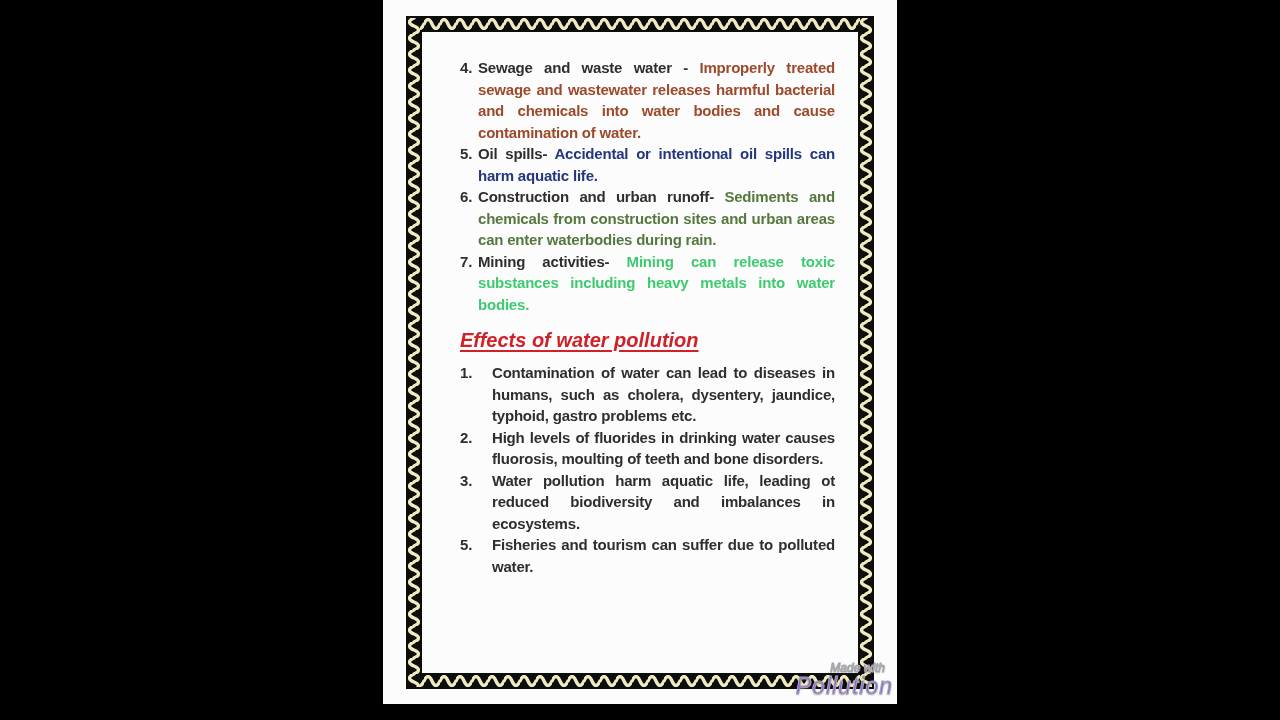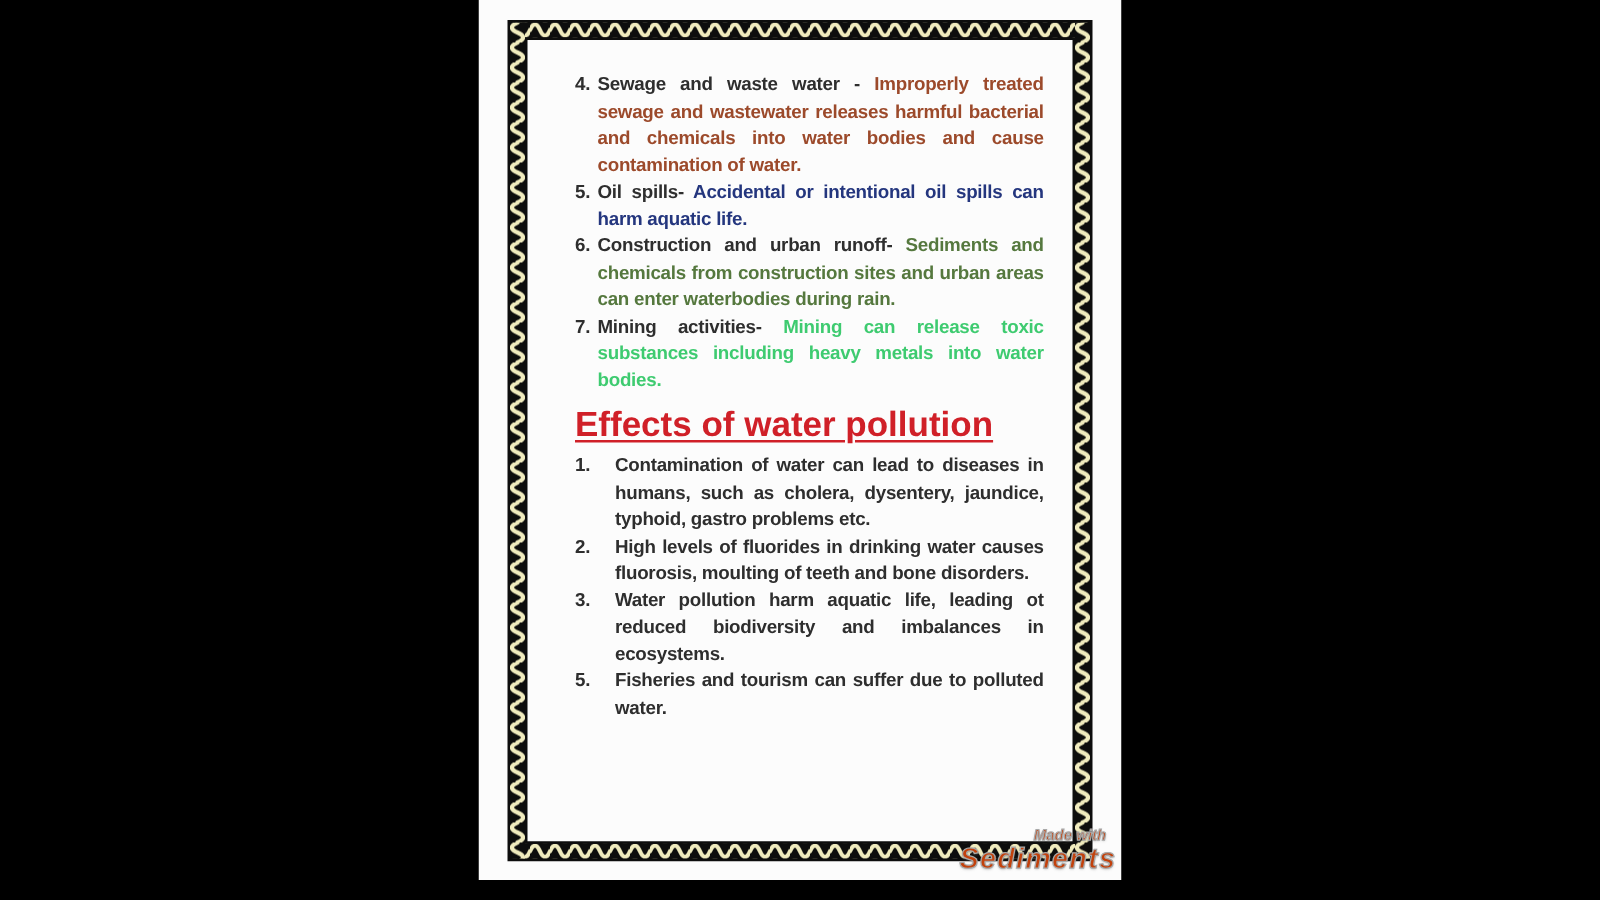--- a/index.html
+++ b/index.html
@@ -70,39 +70,40 @@
     text-align: justify;
     text-align-last: left;
   }
   .cause  { padding-left: 18px; text-indent: -18px; }
   .effect { padding-left: 32px; text-indent: -32px; }
   .num        { display: inline-block; text-indent: 0; }
   .cause .num  { width: 18px; }
   .effect .num { width: 32px; }
 
   .effects-heading {
-    font-size: 28px;
+    font-size: 20px;
     line-height: 24px;
     margin: 13px 0 10px 0;
     font-weight: bold;
     text-decoration: underline;
     text-decoration-thickness: 2px;
     text-underline-offset: 3px;
     letter-spacing: 0;
+    font-style: italic;
   }
 
   .watermark {
     position: absolute;
     right: 4px;
     bottom: 6px;
     text-align: right;
     z-index: 5;
     font-style: italic;
-    font-weight: bold;
-    color: #c2410c;
+    font-weight: normal;
+    color: #8b5cf6;
     -webkit-text-stroke: 1px #a9a9a9;
     text-shadow: 0 1px 2px rgba(120,120,120,0.6);
     line-height: 1;
   }
   .wm-line1 { font-size: 12px; margin-bottom: 1px; padding-right: 8px; }
   .wm-line2 { font-size: 23px; letter-spacing: 1px; }
 </style>
 </head>
 <body>
 
@@ -166,16 +167,16 @@
       <div class="effect"><span class="num">1.</span><span>Contamination of water can lead to diseases in humans, such as cholera, dysentery, jaundice, typhoid, gastro problems etc.</span></div>
       <div class="effect"><span class="num">2.</span><span>High levels of fluorides in drinking water causes fluorosis, moulting of teeth and bone disorders.</span></div>
       <div class="effect"><span class="num">3.</span><span>Water pollution harm aquatic life, leading ot reduced biodiversity and imbalances in ecosystems.</span></div>
       <div class="effect"><span class="num">5.</span><span>Fisheries and tourism can suffer due to polluted water.</span></div>
     </div>
 
   </div>
 
   <div class="watermark">
     <div class="wm-line1">Made with</div>
-    <div class="wm-line2">Sediments</div>
+    <div class="wm-line2">Pollution</div>
   </div>
 
 </div>
 
 </body></html>

